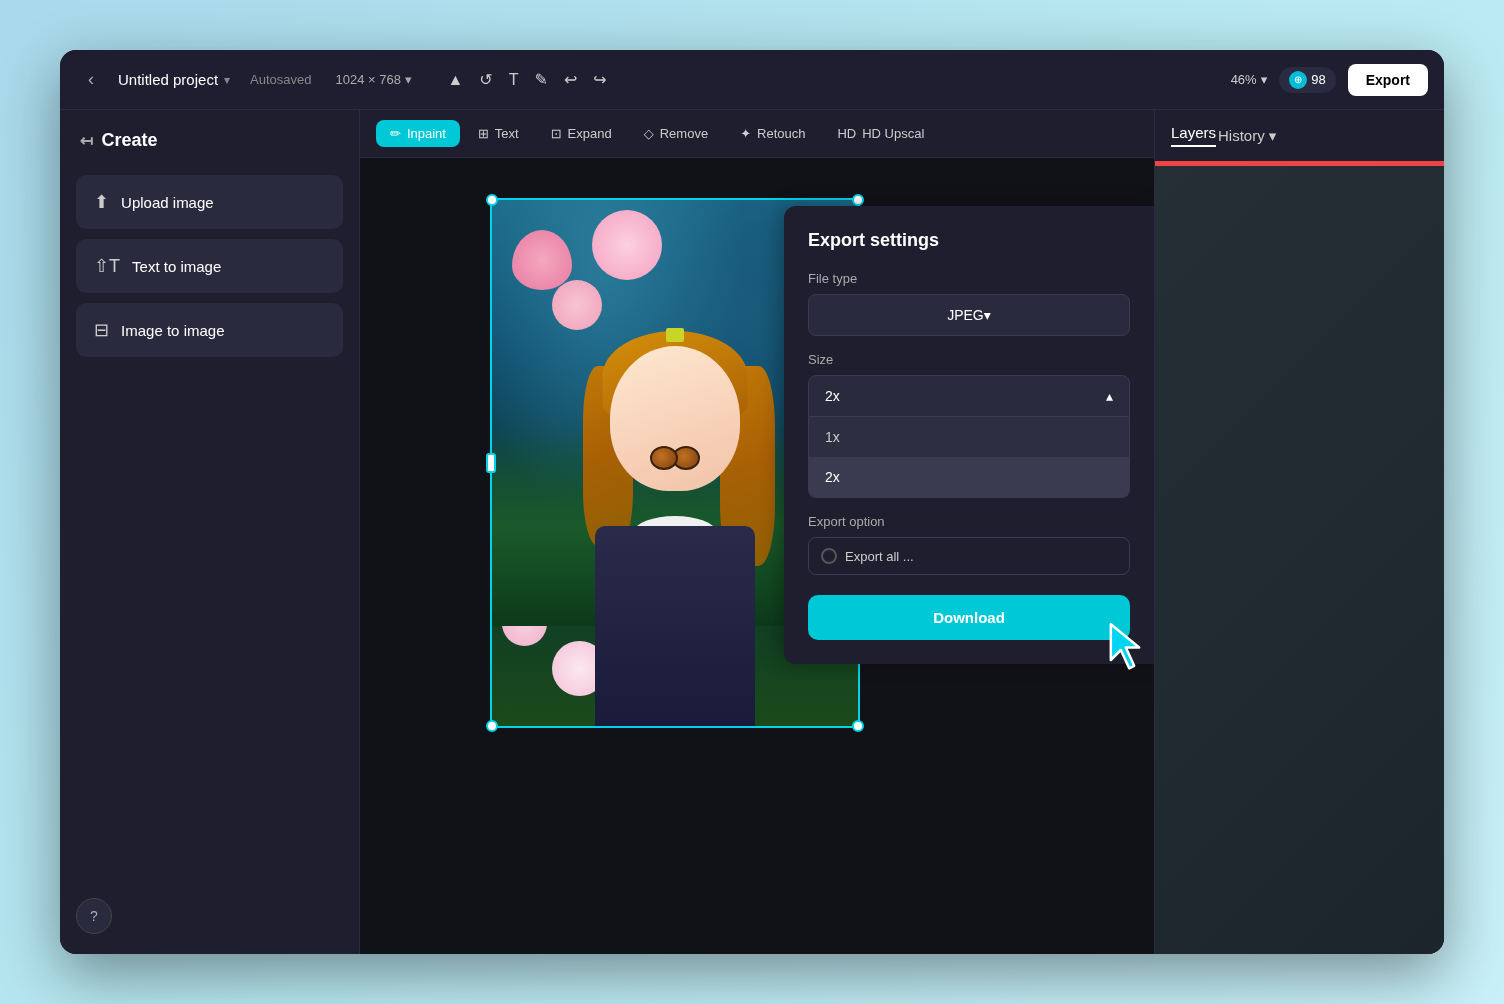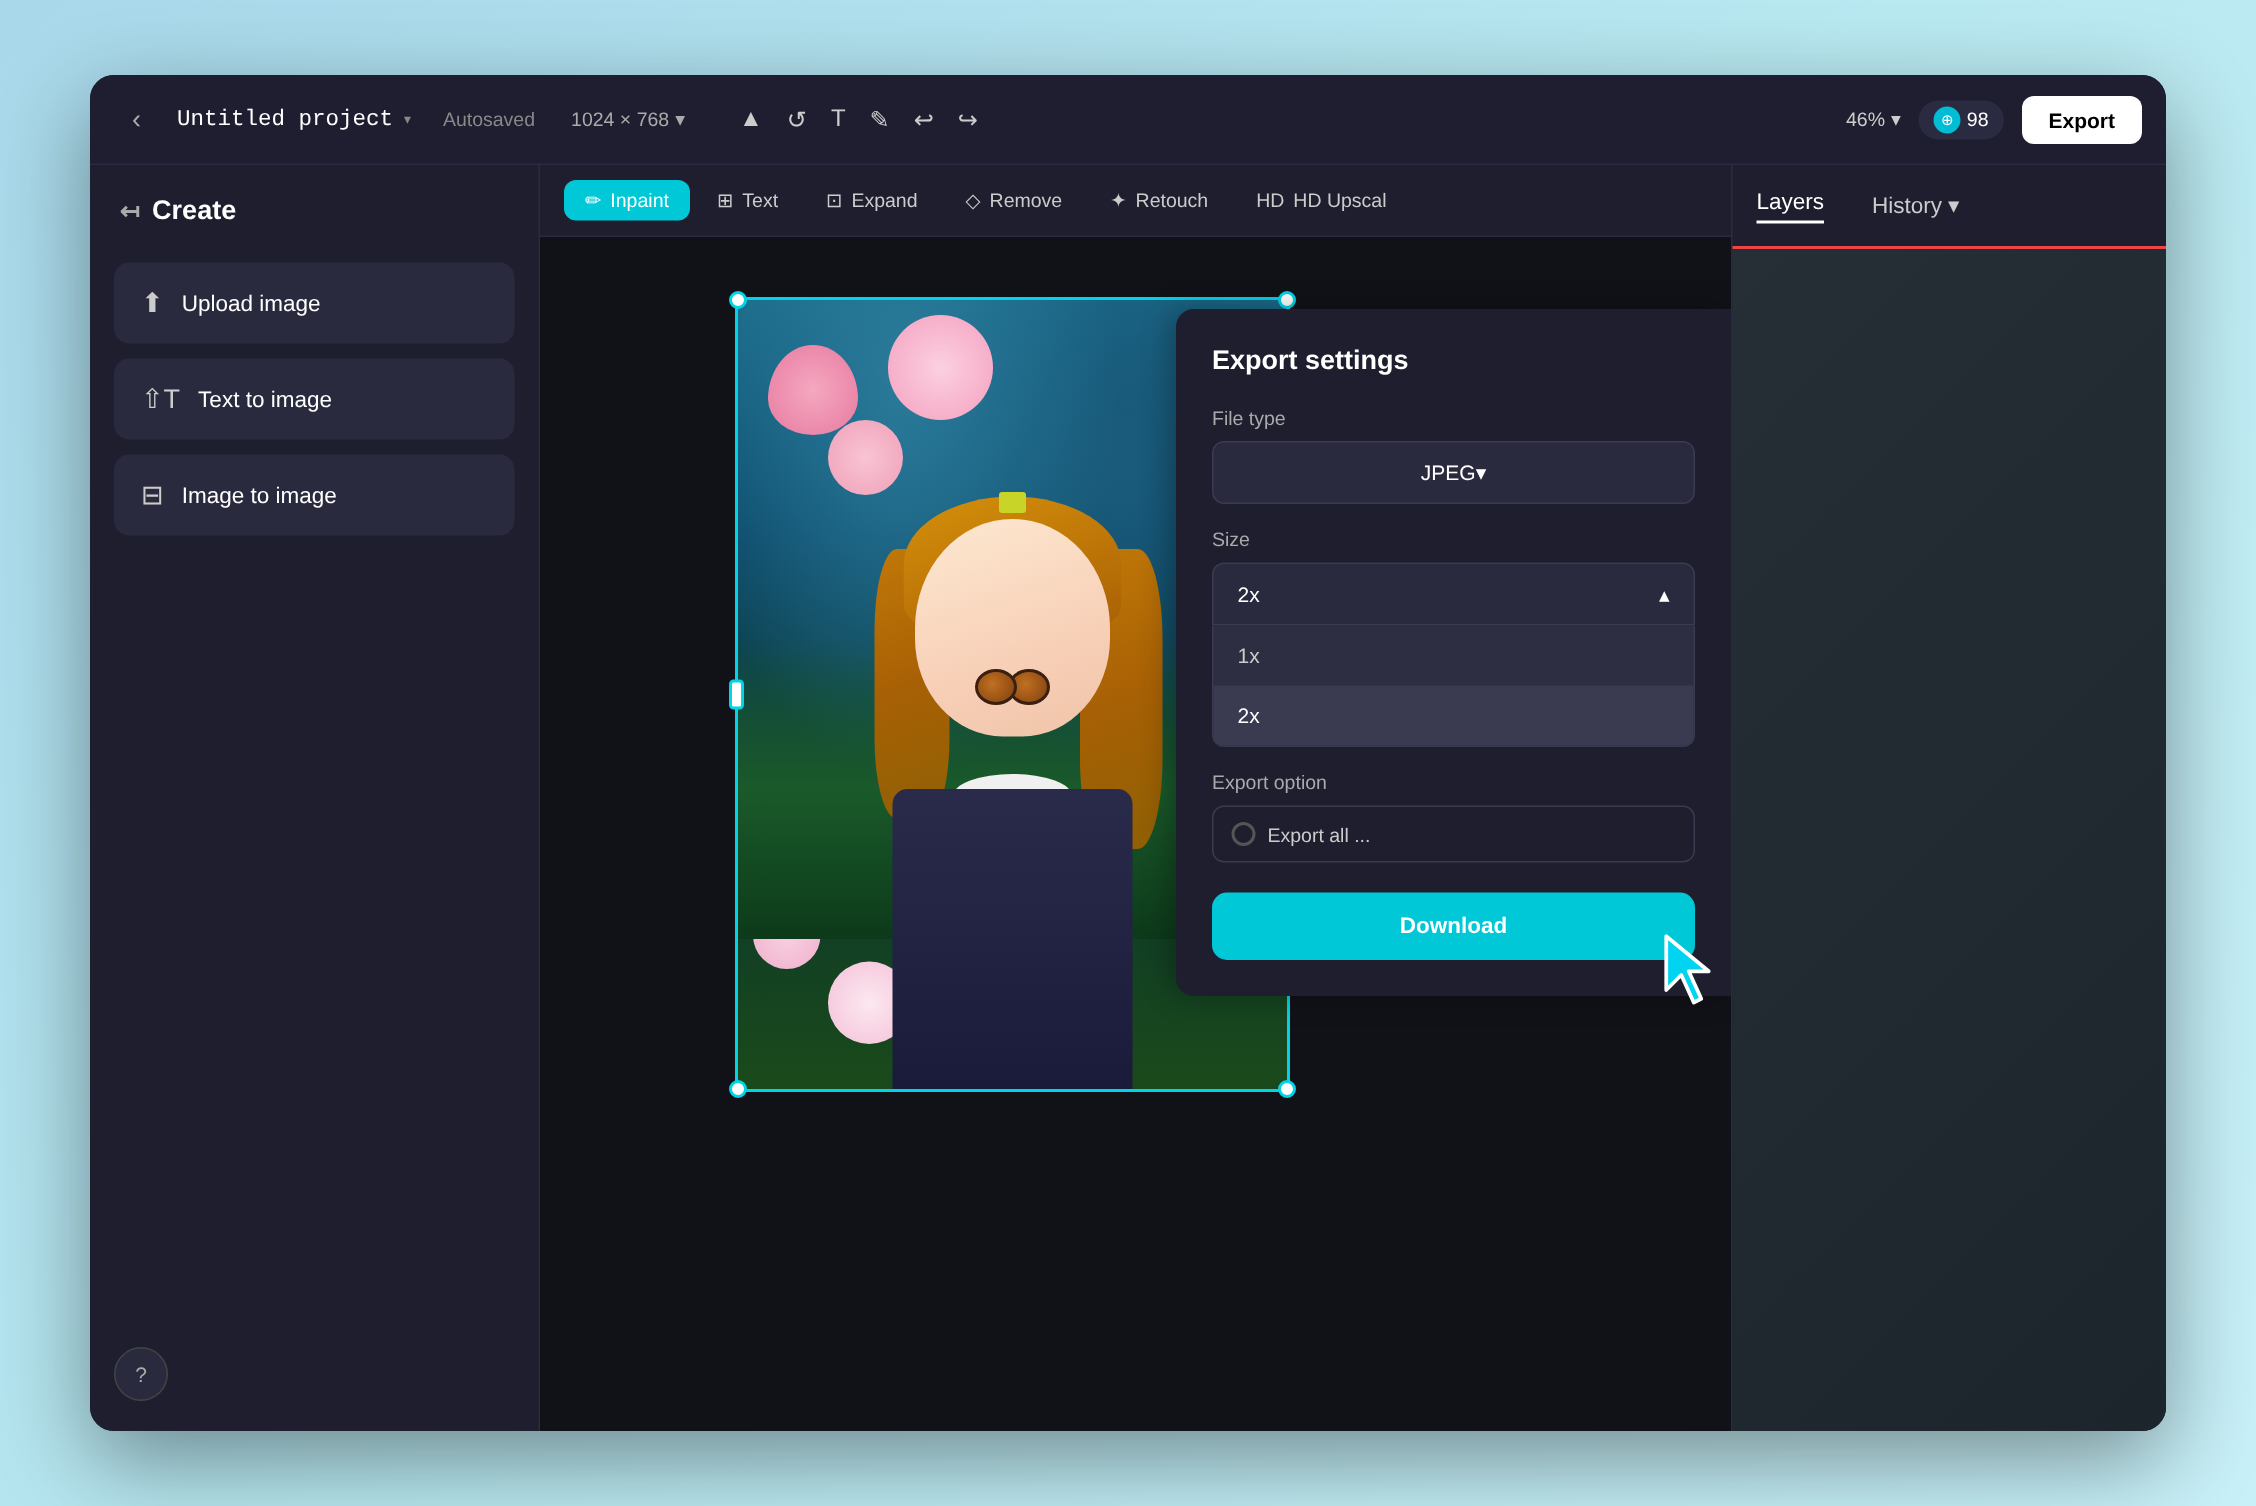--- a/index.html
+++ b/index.html
@@ -47,21 +47,20 @@
       font-size: 18px;
     }
     .header-project {
       display: flex;
       align-items: center;
       gap: 6px;
       color: #fff;
       font-size: 15px;
       font-weight: 500;
       cursor: pointer;
-      font-family: Liberation Mono, monospace;
     }
     .header-project .chevron { color: #888; font-size: 12px; }
     .header-autosaved {
       color: #888;
       font-size: 13px;
       margin-left: 8px;
     }
     .header-dims {
       color: #aaa;
       font-size: 13px;
@@ -396,22 +395,22 @@
       border-left: 1px solid #2a2a40;
       display: flex;
       flex-direction: column;
       flex-shrink: 0;
     }
     .right-panel-tabs {
       display: flex;
       align-items: center;
       padding: 0 16px;
       height: 56px;
-      border-bottom: 2px solid #ef4444;
-      gap: 32px;
+      border-bottom: 5px solid #ef4444;
+      gap: 2px;
     }
     .panel-tab {
       color: #ccc;
       font-size: 15px;
       font-weight: 500;
       cursor: pointer;
       padding-bottom: 4px;
     }
     .panel-tab.active {
       color: #fff;

